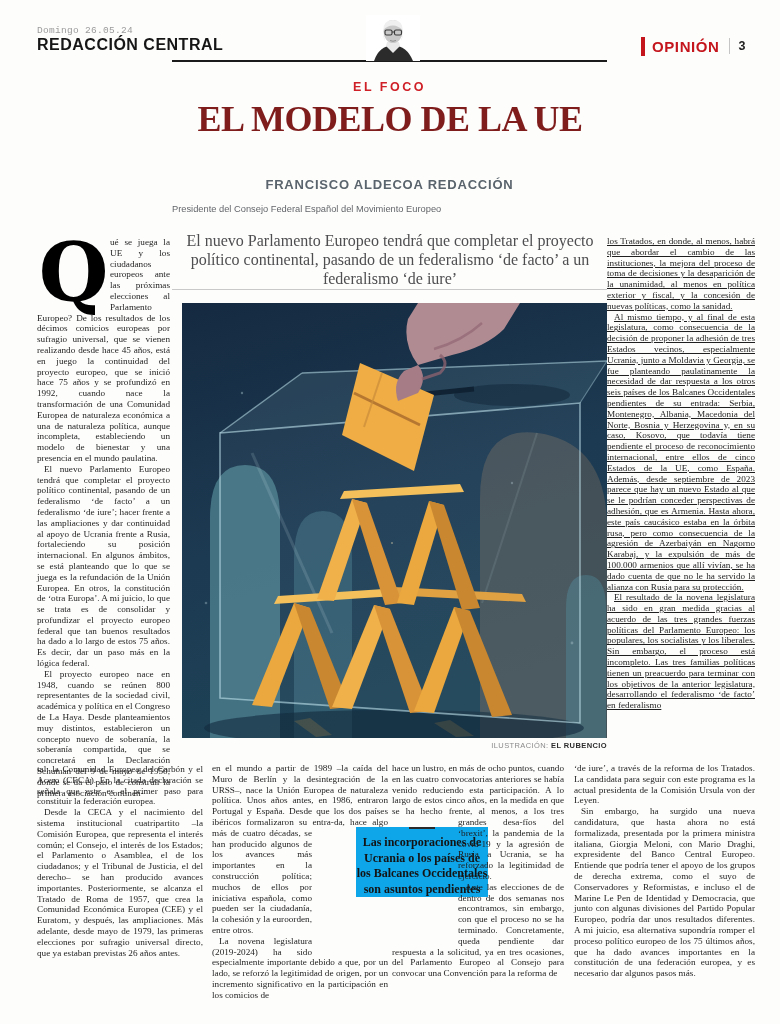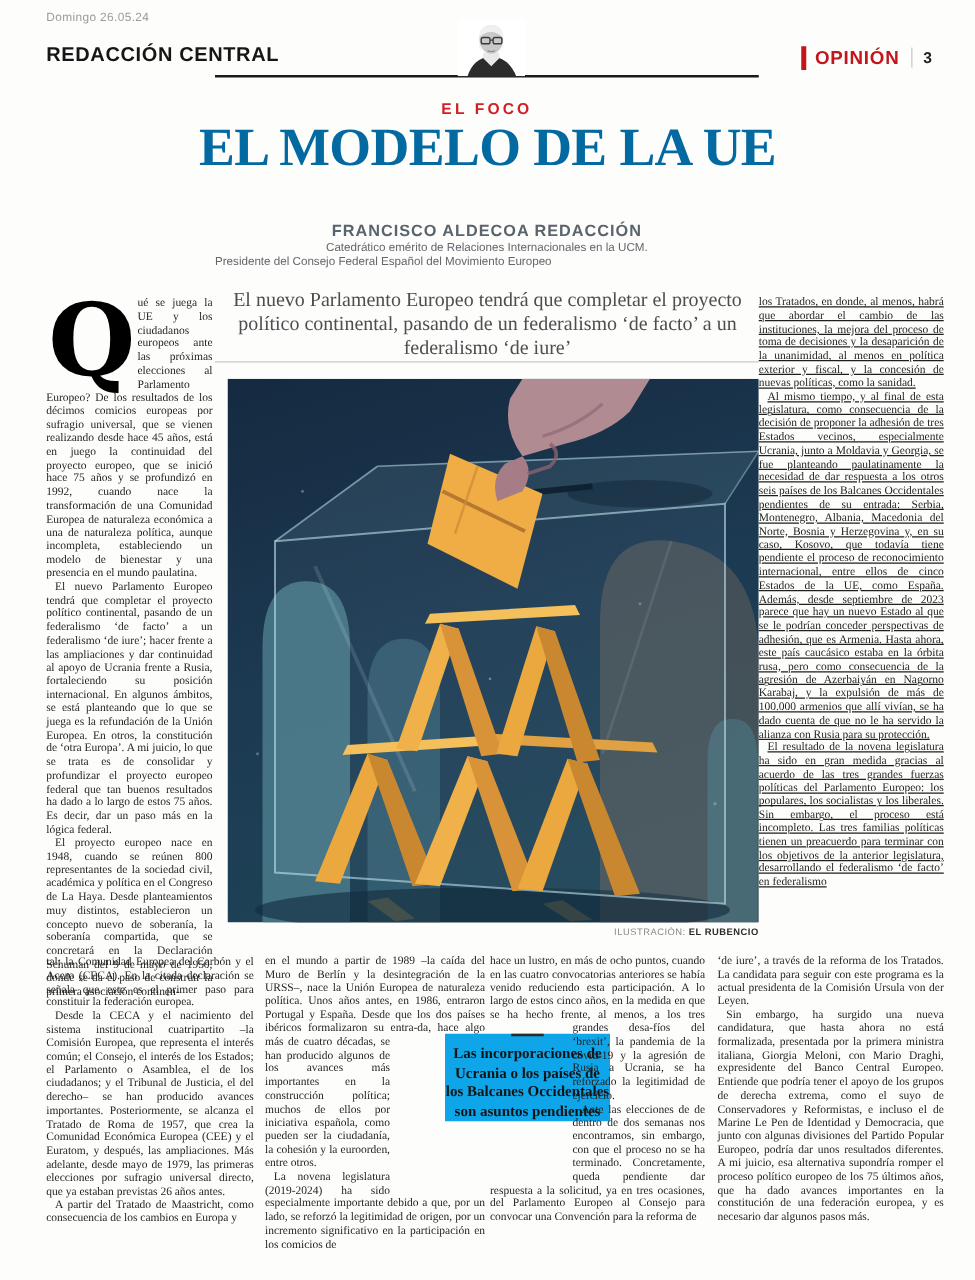--- a/index.html
+++ b/index.html
@@ -1,36 +1,36 @@
 <!DOCTYPE html>
 <html><head>
 <meta charset="utf-8">
 <style>
   html,body{margin:0;padding:0;background:#e8e8e8;}
   .page{position:relative;width:780px;height:1024px;margin:0 auto;background:#fdfdfc;overflow:hidden;
         font-family:"Liberation Sans",sans-serif;-webkit-font-smoothing:antialiased;}
   .abs{position:absolute;}
 
   
-  .hdr-date{left:37px;top:9px;font-size:9.5px;color:#9b9b9b;letter-spacing:.3px;}
+  .hdr-date{left:37px;top:25px;font-size:9.5px;color:#9b9b9b;letter-spacing:.3px;font-family:Liberation Mono, monospace;}
   .hdr-newsroom{left:37px;top:36px;font-size:16px;font-weight:bold;color:#161616;letter-spacing:.5px;}
   .top-rule{left:172px;top:60px;width:435px;height:2px;background:#1b1b1b;}
   .portrait{left:366px;top:15px;width:54px;height:46px;}
   .opinion{left:641px;top:36px;display:flex;align-items:center;height:20px;}
   .op-bar{width:4px;height:19px;background:#c4151c;margin-right:7px;}
   .op-label{font-size:15px;font-weight:bold;color:#c4151c;letter-spacing:.6px;}
   .op-div{width:1px;height:16px;background:#c5c5c5;margin:0 9px;}
   .op-num{font-size:12.5px;font-weight:bold;color:#222;}
 
   
   .kicker{left:172px;top:80px;width:435px;text-align:center;font-size:12.5px;font-weight:bold;
           color:#cf2027;letter-spacing:2.5px;}
   .headline{left:40px;top:95px;width:700px;text-align:center;
-            font-family:"Liberation Serif",serif;font-weight:bold;font-size:43px;line-height:48px;
-            color:#0369a1;letter-spacing:-.5px;}
+            font-family:"Liberation Serif",serif;font-weight:bold;font-size:36px;line-height:48px;
+            color:#7f1d1d;letter-spacing:-.5px;}
   .by-name{left:172px;top:177px;width:435px;text-align:center;font-size:13px;font-weight:bold;
            color:#5a646c;letter-spacing:.8px;}
   .by-role1{left:172px;top:193px;width:435px;text-align:center;font-size:9.3px;color:#63666a;}
   .by-role2{left:172px;top:204px;width:435px;text-align:left;font-size:9.3px;color:#63666a;}
   .standfirst{left:183px;top:231px;width:414px;text-align:center;
               font-family:"Liberation Serif",serif;font-size:16px;line-height:19px;color:#4e4e50;}
   .sf-rule{left:172px;top:289px;width:435px;height:1px;background:#c9c9c9;}
 
   
   .col{font-family:"Liberation Serif",serif;font-size:9.2px;line-height:10.8px;
@@ -86,35 +86,33 @@
   <div class="abs opinion">
     <div class="op-bar"></div>
     <div class="op-label">OPINIÓN</div>
     <div class="op-div"></div>
     <div class="op-num">3</div>
   </div>
 
   <div class="abs kicker">EL FOCO</div>
   <div class="abs headline">EL MODELO DE LA UE</div>
   <div class="abs by-name">FRANCISCO ALDECOA REDACCIÓN</div>
-  <div class="abs by-role1">Catedrático emérito de Relaciones Internacionales en la UCM.</div>
   <div class="abs by-role2">Presidente del Consejo Federal Español del Movimiento Europeo</div>
   <div class="abs standfirst">El nuevo Parlamento Europeo tendrá que completar el proyecto político continental, pasando de un federalismo ‘de facto’ a un federalismo ‘de iure’</div>
   <div class="abs sf-rule"></div>
 
   <div class="abs col c1">
     <p class="nofirst"><span class="dropcap">Q</span><span>ué se juega la UE y los ciudadanos europeos ante las próximas elecciones al Parlamento Europeo? De los resultados de los décimos comicios europeas por sufragio universal, que se vienen realizando desde hace 45 años, está en juego la continuidad del proyecto europeo, que se inició hace 75 años y se profundizó en 1992, cuando nace la transformación de una Comunidad Europea de naturaleza económica a una de naturaleza política, aunque incompleta, estableciendo un modelo de bienestar y una presencia en el mundo paulatina.</span></p>
     <p>El nuevo Parlamento Europeo tendrá que completar el proyecto político continental, pasando de un federalismo ‘de facto’ a un federalismo ‘de iure’; hacer frente a las ampliaciones y dar continuidad al apoyo de Ucrania frente a Rusia, fortaleciendo su posición internacional. En algunos ámbitos, se está planteando que lo que se juega es la refundación de la Unión Europea. En otros, la constitución de ‘otra Europa’. A mi juicio, lo que se trata es de consolidar y profundizar el proyecto europeo federal que tan buenos resultados ha dado a lo largo de estos 75 años. Es decir, dar un paso más en la lógica federal.</p>
     <p>El proyecto europeo nace en 1948, cuando se reúnen 800 representantes de la sociedad civil, académica y política en el Congreso de La Haya. Desde planteamientos muy distintos, establecieron un concepto nuevo de soberanía, la soberanía compartida, que se concretará en la Declaración Schuman del 9 de mayo de 1950, donde se da el paso de construir la primera asociación continen-</p>
   </div>
 
   <div class="abs col c1w">
     <p class="nofirst">tal: la Comunidad Europea del Carbón y el Acero (CECA). En la citada declaración se señala que este es el primer paso para constituir la federación europea.</p>
     <p>Desde la CECA y el nacimiento del sistema institucional cuatripartito –la Comisión Europea, que representa el interés común; el Consejo, el interés de los Estados; el Parlamento o Asamblea, el de los ciudadanos; y el Tribunal de Justicia, el del derecho– se han producido avances importantes. Posteriormente, se alcanza el Tratado de Roma de 1957, que crea la Comunidad Económica Europea (CEE) y el Euratom, y después, las ampliaciones. Más adelante, desde mayo de 1979, las primeras elecciones por sufragio universal directo, que ya estaban previstas 26 años antes.</p>
-    <p>A partir del Tratado de Maastricht, como consecuencia de los cambios en Europa y</p>
   </div>
 
   <svg class="abs illus" viewBox="0 0 425 435" preserveAspectRatio="none">
     <defs>
       <linearGradient id="bgG" x1="0" y1="0" x2="0.3" y2="1">
         <stop offset="0" stop-color="#152a40"></stop>
         <stop offset="0.55" stop-color="#1c3a52"></stop>
         <stop offset="1" stop-color="#1e4256"></stop>
       </linearGradient>
     </defs>

